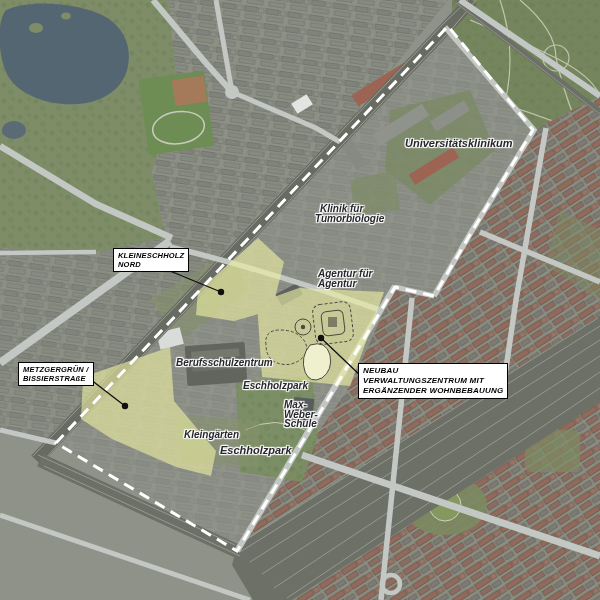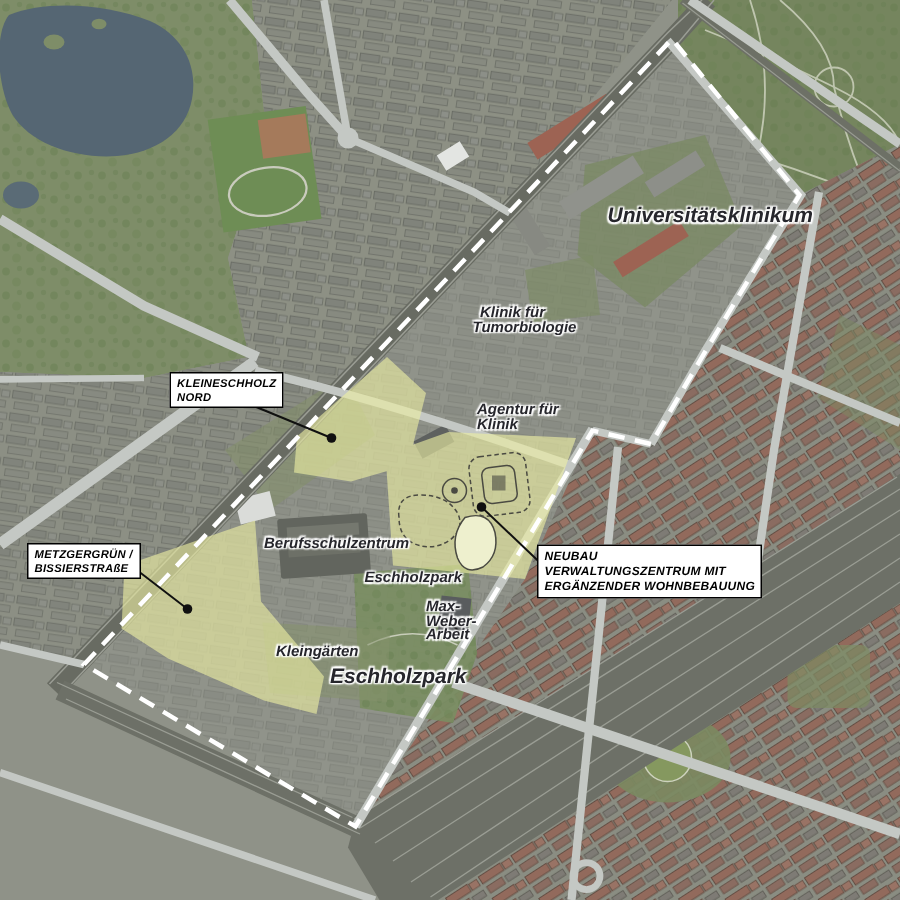--- a/index.html
+++ b/index.html
@@ -7,21 +7,21 @@
   #stage{position:relative;width:600px;height:600px;}
   #basemap{position:absolute;left:0;top:0;}
   .ann-box{position:absolute;background:#ffffff;border:1.4px solid #000;
     padding:2px 4px 2px 4px;font-weight:bold;font-style:italic;color:#000;
     font-size:7.5px;line-height:9px;letter-spacing:.2px;white-space:nowrap;z-index:30;}
   .ann-box .ln{display:block;}
   .plabel{position:absolute;font-weight:bold;font-style:italic;color:#26262c;
     font-size:10px;line-height:9.5px;white-space:nowrap;z-index:20;
     text-shadow:0 0 2px #fff,0 0 2px #fff,1px 1px 1px #fff,-1px -1px 1px #fff,1px -1px 1px #fff,-1px 1px 1px #fff;}
   .plabel .ln{display:block;}
-  .plabel.lg{font-size:14px;}
+  .plabel.lg{font-size:11px;}
 </style>
 </head>
 <body>
 
 <div id="stage">
 
   <svg id="basemap" width="600" height="600" viewBox="0 0 600 600">
     <defs>
       <pattern id="pGray" width="22" height="15" patternUnits="userSpaceOnUse" patternTransform="rotate(8)">
         <rect x="1" y="1.5" width="13" height="5" fill="#7e817a" stroke="#63665f" stroke-width="0.6"></rect>
@@ -207,32 +207,32 @@
 
   <div class="plabel lg" style="left:405px;top:139px;">
     <span class="ln">Universitätsklinikum</span>
   </div>
   <div class="plabel" style="left:320px;top:204px;">
     <span class="ln">Klinik für</span>
     <span class="ln" style="margin-left:-5px">Tumorbiologie</span>
   </div>
   <div class="plabel" style="left:278px;top:269px;margin-left:40px;">
     <span class="ln">Agentur für</span>
-    <span class="ln">Klinik</span>
+    <span class="ln">Agentur</span>
   </div>
   <div class="plabel" style="left:176px;top:358px;">
     <span class="ln">Berufsschulzentrum</span>
   </div>
   <div class="plabel" style="left:243px;top:381px;">
     <span class="ln">Eschholzpark</span>
   </div>
   <div class="plabel" style="left:284px;top:400px;">
     <span class="ln">Max-</span>
     <span class="ln">Weber-</span>
-    <span class="ln">Arbeit</span>
+    <span class="ln">Schule</span>
   </div>
   <div class="plabel" style="left:184px;top:430px;">
     <span class="ln">Kleingärten</span>
   </div>
   <div class="plabel lg" style="left:220px;top:446px;">
     <span class="ln">Eschholzpark</span>
   </div>
 
 </div>
 

